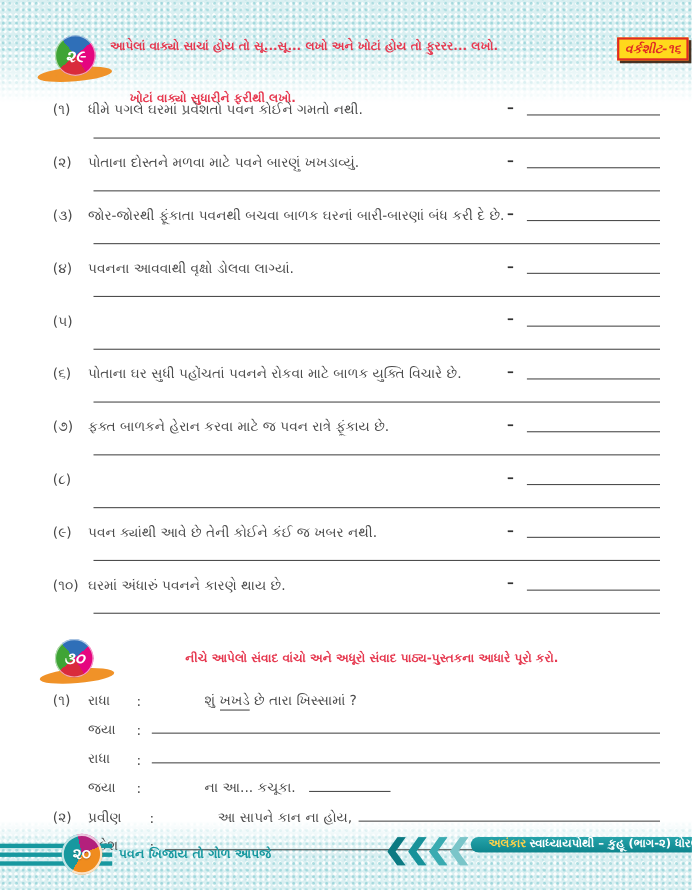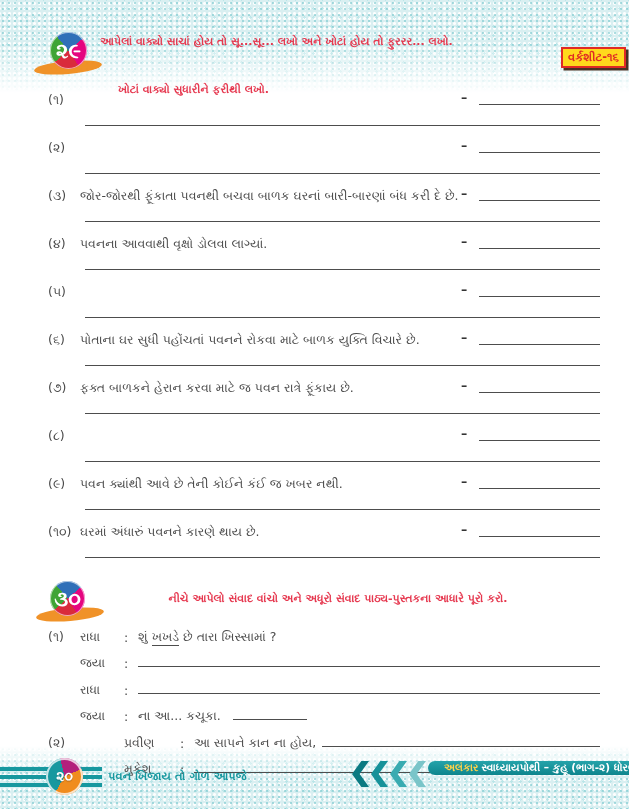--- a/index.html
+++ b/index.html
@@ -24,22 +24,22 @@
   .tex-bottom{top:746px;bottom:0;
     -webkit-mask-image:linear-gradient(to top,#000 55%,transparent 100%);
     mask-image:linear-gradient(to top,#000 55%,transparent 100%);}
 
   .content{position:absolute;left:48px;top:30px;width:552px;z-index:1;}
 
   
   .q-badge{
     position:absolute;width:37px;height:37px;border-radius:50%;
     background:conic-gradient(from -40deg,#2f6fb8 0 25%,#e5057f 25% 52%,#d92b3c 52% 75%,#3fa435 75% 100%);
-    color:#fff;font-weight:bold;font-size:21px;display:flex;align-items:center;justify-content:center;
-    box-shadow:0 0 0 1px rgba(255,255,255,.6) inset;z-index:2;
+    color:#fff;font-weight:bold;font-size:15px;display:flex;align-items:center;justify-content:center;
+    box-shadow:0 0 0 1px rgba(255,255,255,.6) inset;z-index:2;font-style:italic;
   }
   .swoosh{
     position:absolute;width:68px;height:13px;border-radius:50%;
     background:#ef8c1c;transform:rotate(-5deg);z-index:1;opacity:.95;
   }
   .instr{position:absolute;color:#e63950;font-weight:bold;font-size:11px;line-height:20px;}
   .instr .line2{margin-left:18px;margin-top:28px;}
   .ws-tag{
     position:absolute;background:#ffd91c;border:2px solid #e02a25;color:#e02a25;
     font-weight:bold;font-size:11.5px;padding:1px 5px 2px;box-shadow:2.5px 2.5px 0 rgba(55,28,10,.9);
@@ -55,33 +55,33 @@
   .i-dash{position:absolute;left:413px;top:-2px;font-weight:bold;color:#333;}
   .i-short{position:absolute;left:431px;right:0;top:12px;border-bottom:1.8px solid #4d4d4d;}
   .full-line{position:absolute;top:33px;left:37px;right:0;border-bottom:1.5px solid #4d4d4d;}
 
   
   .s30-head{position:absolute;top:551px;left:0;right:0;height:40px;}
   .dialogues{position:absolute;top:588px;left:0;right:0;font-size:12.5px;}
   .d-row{display:flex;align-items:flex-end;height:26.5px;white-space:nowrap;}
   .d-num{width:32px;flex:none;}
   .d-speaker{min-width:44px;flex:none;}
-  .d-speaker.w2{min-width:56px;margin-left:44px;}
+  .d-speaker.w2{min-width:56px;}
   .d-colon{width:14px;flex:none;}
-  .d-text{flex:none;padding-right:6px;}
+  .d-text{flex:none;padding-right:6px;margin-left:48px;}
   .ul{border-bottom:1.5px solid #4d4d4d;padding-bottom:1px;}
   .d-line{flex:1;border-bottom:1.5px solid #4d4d4d;margin-bottom:4px;}
   .d-line-short{flex:none;width:74px;border-bottom:1.5px solid #4d4d4d;margin-bottom:4px;margin-left:6px;}
 
   
   .footer{position:absolute;left:0;right:0;top:758px;height:42px;z-index:3;}
   .stripes{position:absolute;left:0;top:9px;width:102px;}
   .stripes div{height:4px;background:#17989f;margin-bottom:4px;}
   .page-badge{
-    position:absolute;left:46px;top:0;width:37px;height:37px;border-radius:50%;
+    position:absolute;left:56px;top:0;width:37px;height:37px;border-radius:50%;
     background:conic-gradient(from 210deg,#17989f 0 38%,#b3207c 38% 60%,#f08c1e 60% 100%);
     display:flex;align-items:center;justify-content:center;
     box-shadow:0 0 0 2px rgba(255,255,255,.75) inset;
   }
   .page-badge span{color:#fff;font-weight:bold;font-size:14px;text-shadow:0 1px 1px rgba(0,0,0,.25);}
   .chapter{position:absolute;left:108px;top:11px;color:#17989f;font-weight:bold;font-size:11.5px;}
   .chevrons{position:absolute;left:352px;top:3px;display:flex;gap:2px;}
   .chev{width:17px;height:26px;clip-path:polygon(55% 0,100% 0,45% 50%,100% 100%,55% 100%,0 50%);}
   .c1{background:#0b7a82;} .c2{background:#17929a;} .c3{background:#39abb1;} .c4{background:#7ac5c9;}
   .band{
@@ -103,37 +103,39 @@
 
     <div>
       <div class="swoosh" style="left:-14px;top:31px;"></div>
       <div class="q-badge" style="left:2px;top:2px;">
         <span>૨૯</span>
       </div>
       <div class="instr" style="left:52px;top:2px;width:438px;">
         <div>આપેલાં વાક્યો સાચાં હોય તો સૂ...સૂ... લખો અને ખોટાં હોય તો ફુરરર... લખો.</div>
         <div class="line2">ખોટાં વાક્યો સુધારીને ફરીથી લખો.</div>
       </div>
-      <div class="ws-tag" style="right:-26px;top:17px;">વર્કશીટ-૧૬</div>
+      <div class="ws-tag" style="right:-26px;top:4px;font-style:italic;">વર્કશીટ-૧૬</div>
     </div>
 
     <div class="items">
 
       <div class="item">
         <div class="i-row">
           <span class="i-num">(૧)</span>
+          <span class="i-text">ધીમે પગલે ઘરમાં પ્રવેશતો પવન કોઈને ગમતો નથી.</span>
           <span class="i-dash">–</span>
           <span class="i-short"></span>
         </div>
         <div class="full-line"></div>
       </div>
 
       <div class="item">
         <div class="i-row">
           <span class="i-num">(૨)</span>
+          <span class="i-text">પોતાના દોસ્તને મળવા માટે પવને બારણું ખખડાવ્યું.</span>
           <span class="i-dash">–</span>
           <span class="i-short"></span>
         </div>
         <div class="full-line"></div>
       </div>
 
       <div class="item">
         <div class="i-row">
           <span class="i-num">(૩)</span>
           <span class="i-text">જોર-જોરથી ફૂંકાતા પવનથી બચવા બાળક ઘરનાં બારી-બારણાં બંધ કરી દે છે.</span>

